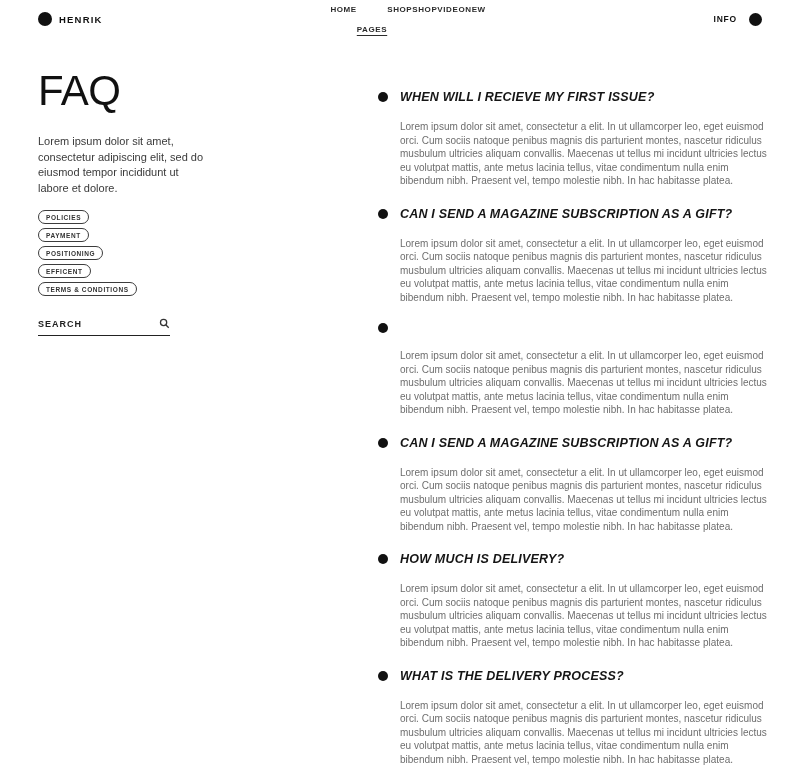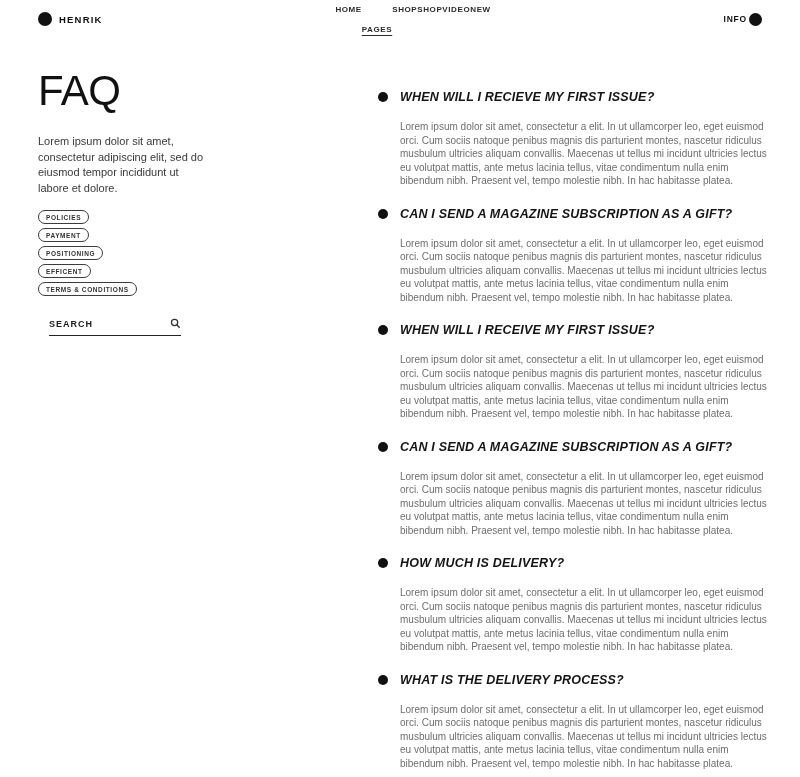--- a/index.html
+++ b/index.html
@@ -17,21 +17,21 @@
   }
   .brand { display:flex; align-items:center; gap:7px; cursor:pointer; }
   .brand-dot { width:14px; height:14px; background:#111; border-radius:50%; }
   .brand-name { font-size:9.5px; font-weight:700; letter-spacing:1.2px; color:#111; }
   .nav { display:flex; }
   .nav-item {
     font-size:8px; font-weight:600; letter-spacing:0.6px; color:#2b2b2b;
     cursor:pointer; text-decoration:none;
   }
   .nav-item.active { text-decoration:underline; text-underline-offset:3px;margin-top:20px; }
-  .info { display:flex; align-items:center; gap:2px; cursor:pointer; }
+  .info { display:flex; align-items:center; gap:12px; cursor:pointer; }
   .info-label { font-size:8.5px; font-weight:600; letter-spacing:0.8px; color:#111; }
   .info-dot { width:13px; height:13px; background:#111; border-radius:50%; }
 
   
   .main { display:flex; padding:0 32px 0 38px; }
   .left-col { width:170px; margin-right:170px; flex:none; }
   .right-col { flex:1; padding-top:52px; }
 
   
   .page-title {
@@ -42,21 +42,21 @@
     margin-top:22px; font-size:11px; line-height:15.5px; color:#3a3a3a;
   }
   .tags { margin-top:14px; display:flex; flex-direction:column; align-items:flex-start; gap:4px; }
   .tag {
     border:1px solid #3c3c3c; border-radius:999px; padding:2px 7px 1px;
     font-size:6.5px; font-weight:600; letter-spacing:0.6px; color:#333;
     background:#fff; cursor:pointer; line-height:1.4; white-space:nowrap;
   }
   .search {
     margin-top:22px; width:132px; display:flex; align-items:center;
-    border-bottom:1px solid #222; padding-bottom:6px;margin-left:11px;
+    border-bottom:1px solid #222; padding-bottom:6px;
   }
   .search input {
     border:none; outline:none; flex:1; min-width:0;
     font-family:inherit; font-size:9px; font-weight:600;
     letter-spacing:1px; color:#111; background:transparent;
   }
   .search input::placeholder { color:#222; opacity:1; }
   .search-icon { flex:none; width:11px; height:11px; cursor:pointer; }
   .search-icon svg { display:block; width:11px; height:11px; stroke:#333; fill:none; stroke-width:1.4; }
 
@@ -140,21 +140,20 @@
         <div class="faq-q">
           <span class="faq-bullet"></span>
           <h2 class="faq-question">CAN I SEND A MAGAZINE SUBSCRIPTION AS A GIFT?</h2>
         </div>
         <p class="faq-answer">Lorem ipsum dolor sit amet, consectetur a elit. In ut ullamcorper leo, eget euismod orci. Cum sociis natoque penibus magnis dis parturient montes, nascetur ridiculus musbulum ultricies aliquam convallis. Maecenas ut tellus mi incidunt ultricies lectus eu volutpat mattis, ante metus lacinia tellus, vitae condimentum nulla enim bibendum nibh. Praesent vel, tempo molestie nibh. In hac habitasse platea.</p>
       </article>
 
       <article class="faq-item">
         <div class="faq-q">
           <span class="faq-bullet"></span>
-          <h2 class="faq-question">WHEN WILL I RECEIVE MY FIRST ISSUE?</h2>
         </div>
         <p class="faq-answer">Lorem ipsum dolor sit amet, consectetur a elit. In ut ullamcorper leo, eget euismod orci. Cum sociis natoque penibus magnis dis parturient montes, nascetur ridiculus musbulum ultricies aliquam convallis. Maecenas ut tellus mi incidunt ultricies lectus eu volutpat mattis, ante metus lacinia tellus, vitae condimentum nulla enim bibendum nibh. Praesent vel, tempo molestie nibh. In hac habitasse platea.</p>
       </article>
 
       <article class="faq-item">
         <div class="faq-q">
           <span class="faq-bullet"></span>
           <h2 class="faq-question">CAN I SEND A MAGAZINE SUBSCRIPTION AS A GIFT?</h2>
         </div>
         <p class="faq-answer">Lorem ipsum dolor sit amet, consectetur a elit. In ut ullamcorper leo, eget euismod orci. Cum sociis natoque penibus magnis dis parturient montes, nascetur ridiculus musbulum ultricies aliquam convallis. Maecenas ut tellus mi incidunt ultricies lectus eu volutpat mattis, ante metus lacinia tellus, vitae condimentum nulla enim bibendum nibh. Praesent vel, tempo molestie nibh. In hac habitasse platea.</p>

